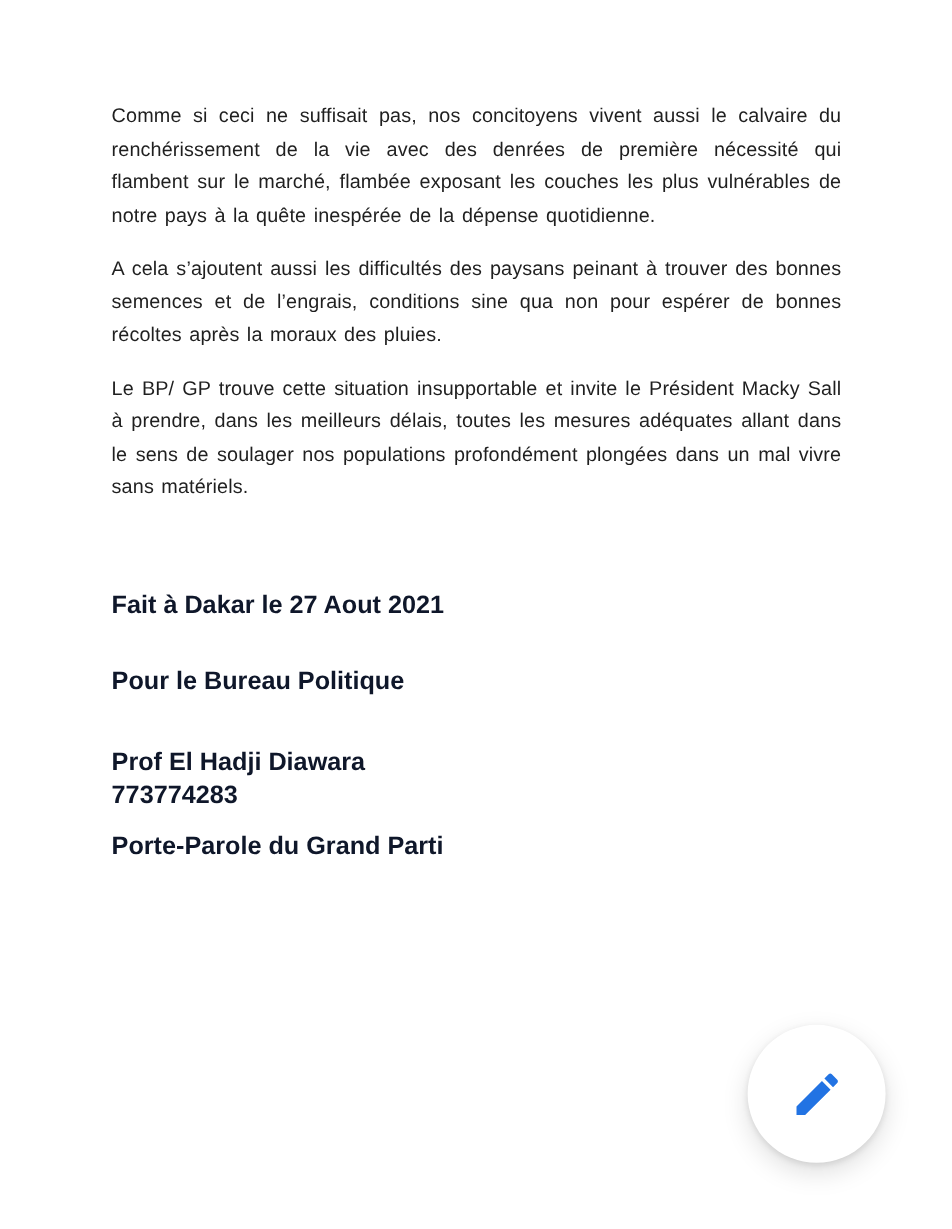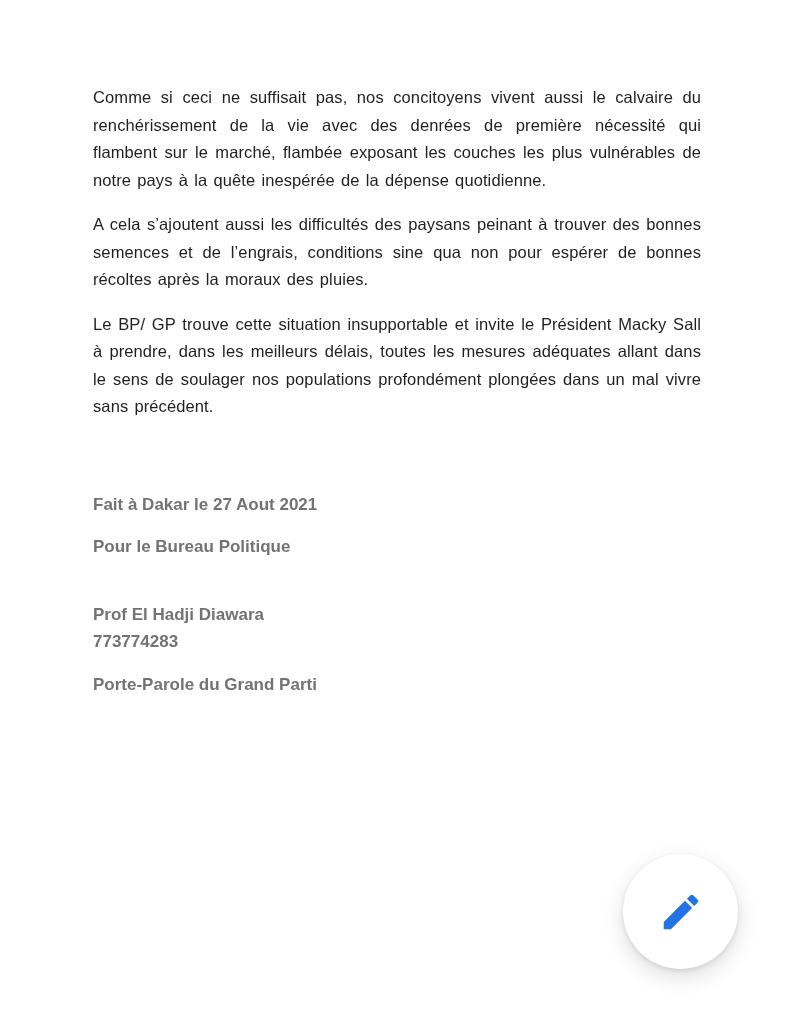--- a/index.html
+++ b/index.html
@@ -28,26 +28,26 @@
     font-size: 16.5px;
     line-height: 27.5px;
     text-align: justify;
     text-align-last: left;
     margin: 0 0 17px 0;
     letter-spacing: 0.1px;
     word-spacing: 1.5px;
   }
   .bold-line {
     font-weight: 700;
-    font-size: 17px;
+    font-size: 21px;
     line-height: 27.5px;
-    color: #737373;
+    color: #0f172a;
   }
   .date-line   { margin-top: 70px; }
-  .bureau-line { margin-top: 15px; }
+  .bureau-line { margin-top: 36px; }
   .sig-name    { margin-top: 40px; }
   .sig-phone   { margin-top: 0; }
   .sig-role    { margin-top: 15px; }
   .fab {
     position: absolute;
     left: 623px;
     top: 854px;
     width: 115px;
     height: 115px;
     border-radius: 50%;
@@ -69,21 +69,21 @@
 <body>
 
 <div class="page">
 
   <div class="doc-body">
 
     <p class="body-par">Comme si ceci ne suffisait pas, nos concitoyens vivent aussi le calvaire du renchérissement de la vie avec des denrées de première nécessité qui flambent sur le marché, flambée exposant les couches les plus vulnérables de notre pays à  la quête inespérée de la dépense quotidienne.</p>
 
     <p class="body-par">A cela s’ajoutent aussi les difficultés des paysans peinant à trouver des bonnes semences et de l’engrais, conditions sine qua non pour espérer de bonnes récoltes après la moraux des pluies.</p>
 
-    <p class="body-par">Le BP/ GP trouve cette situation insupportable et invite le Président Macky Sall à prendre, dans les meilleurs délais, toutes les mesures adéquates allant dans le sens de soulager nos populations profondément plongées dans un mal vivre sans précédent.</p>
+    <p class="body-par">Le BP/ GP trouve cette situation insupportable et invite le Président Macky Sall à prendre, dans les meilleurs délais, toutes les mesures adéquates allant dans le sens de soulager nos populations profondément plongées dans un mal vivre sans matériels.</p>
 
 
     <div class="bold-line date-line">Fait à Dakar le 27 Aout 2021</div>
 
     <div class="bold-line bureau-line">Pour le Bureau Politique</div>
 
     <div class="bold-line sig-name">Prof El Hadji Diawara</div>
 
     <div class="bold-line sig-phone">773774283</div>
 

